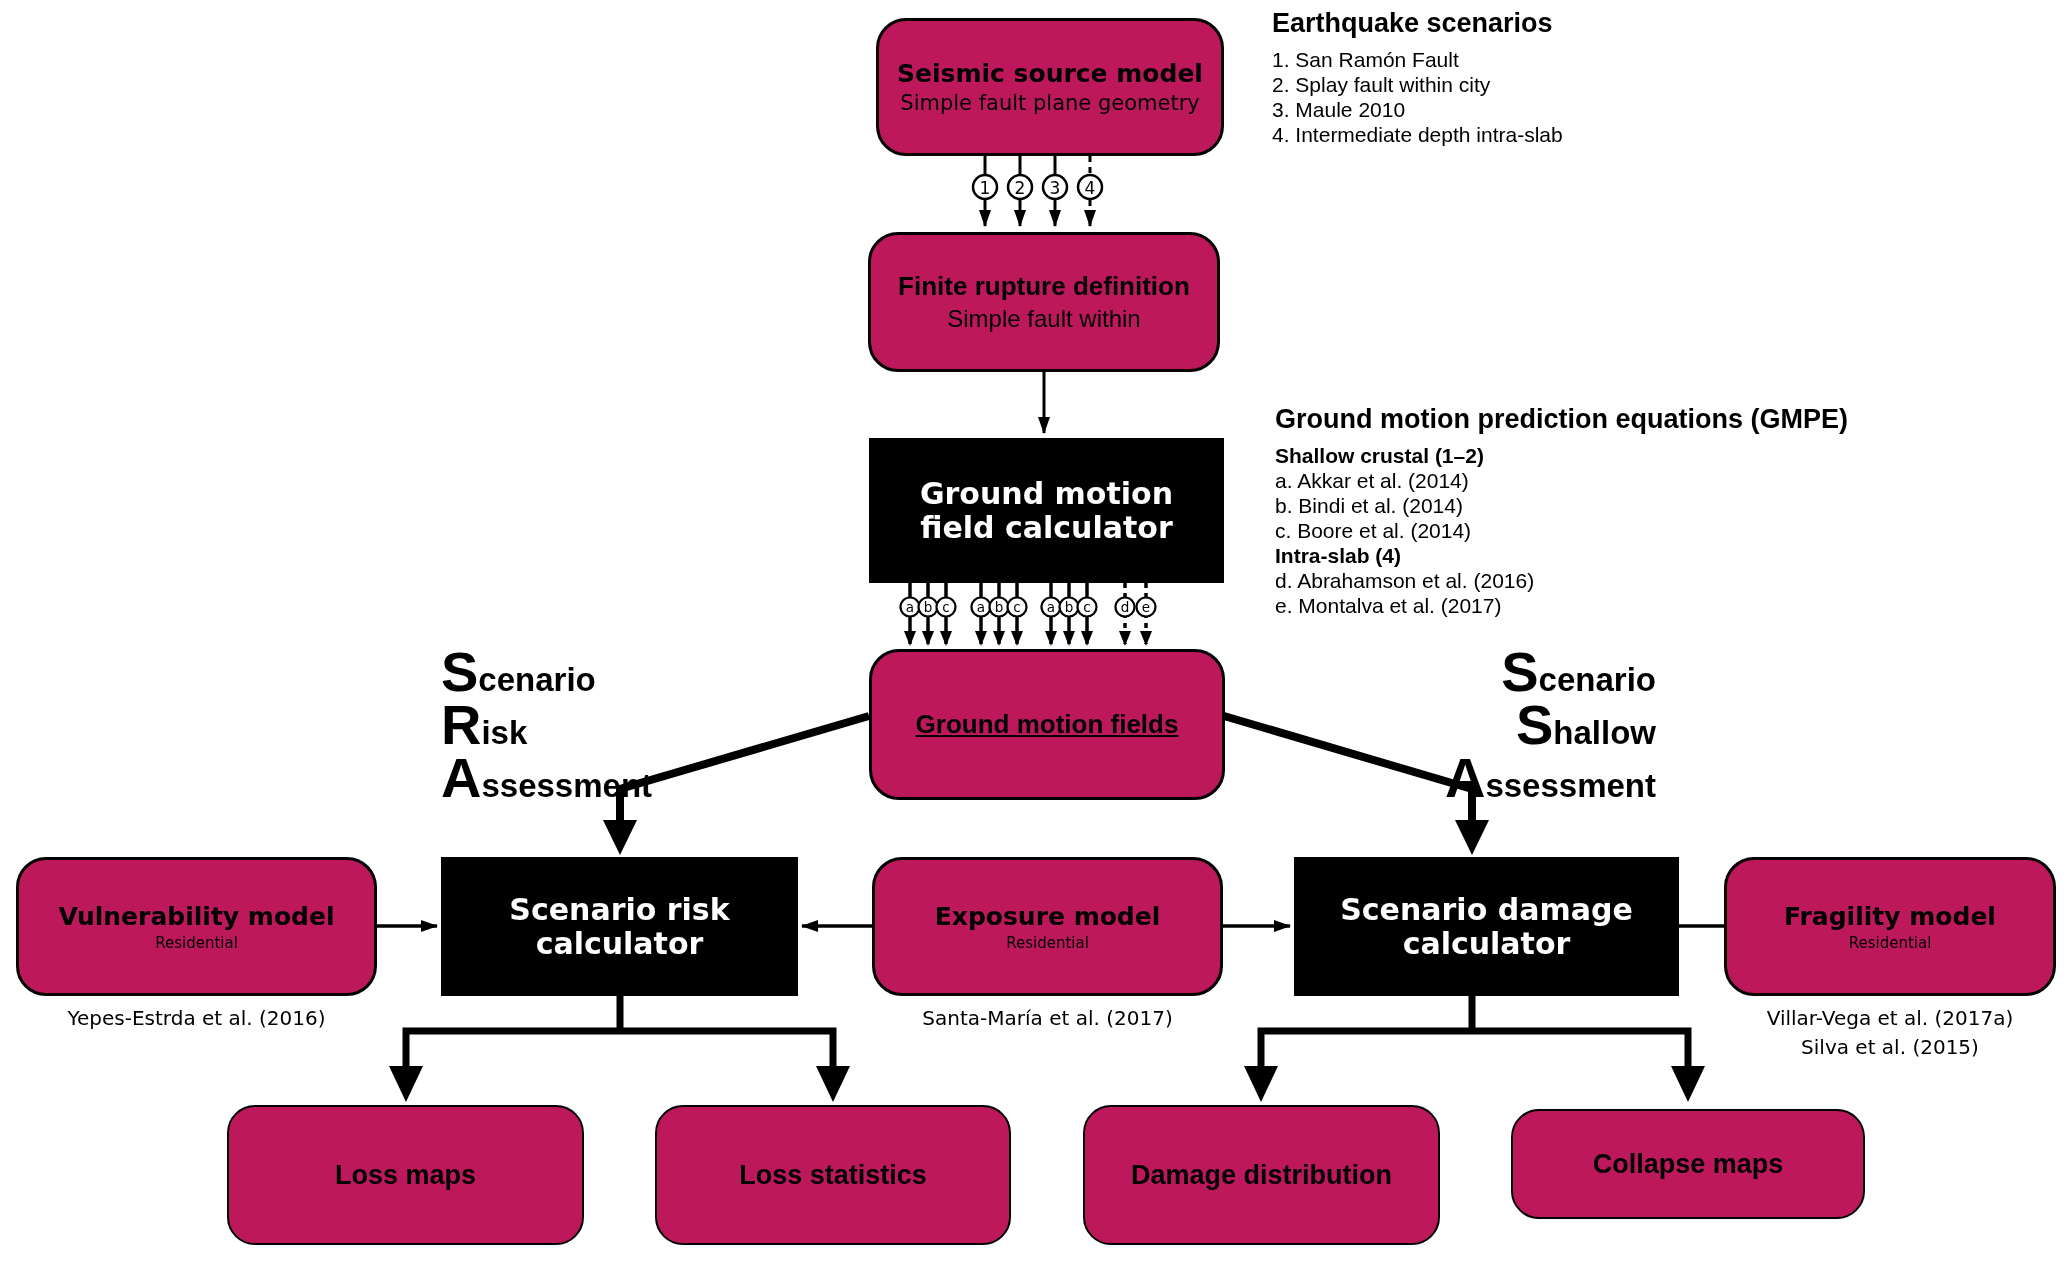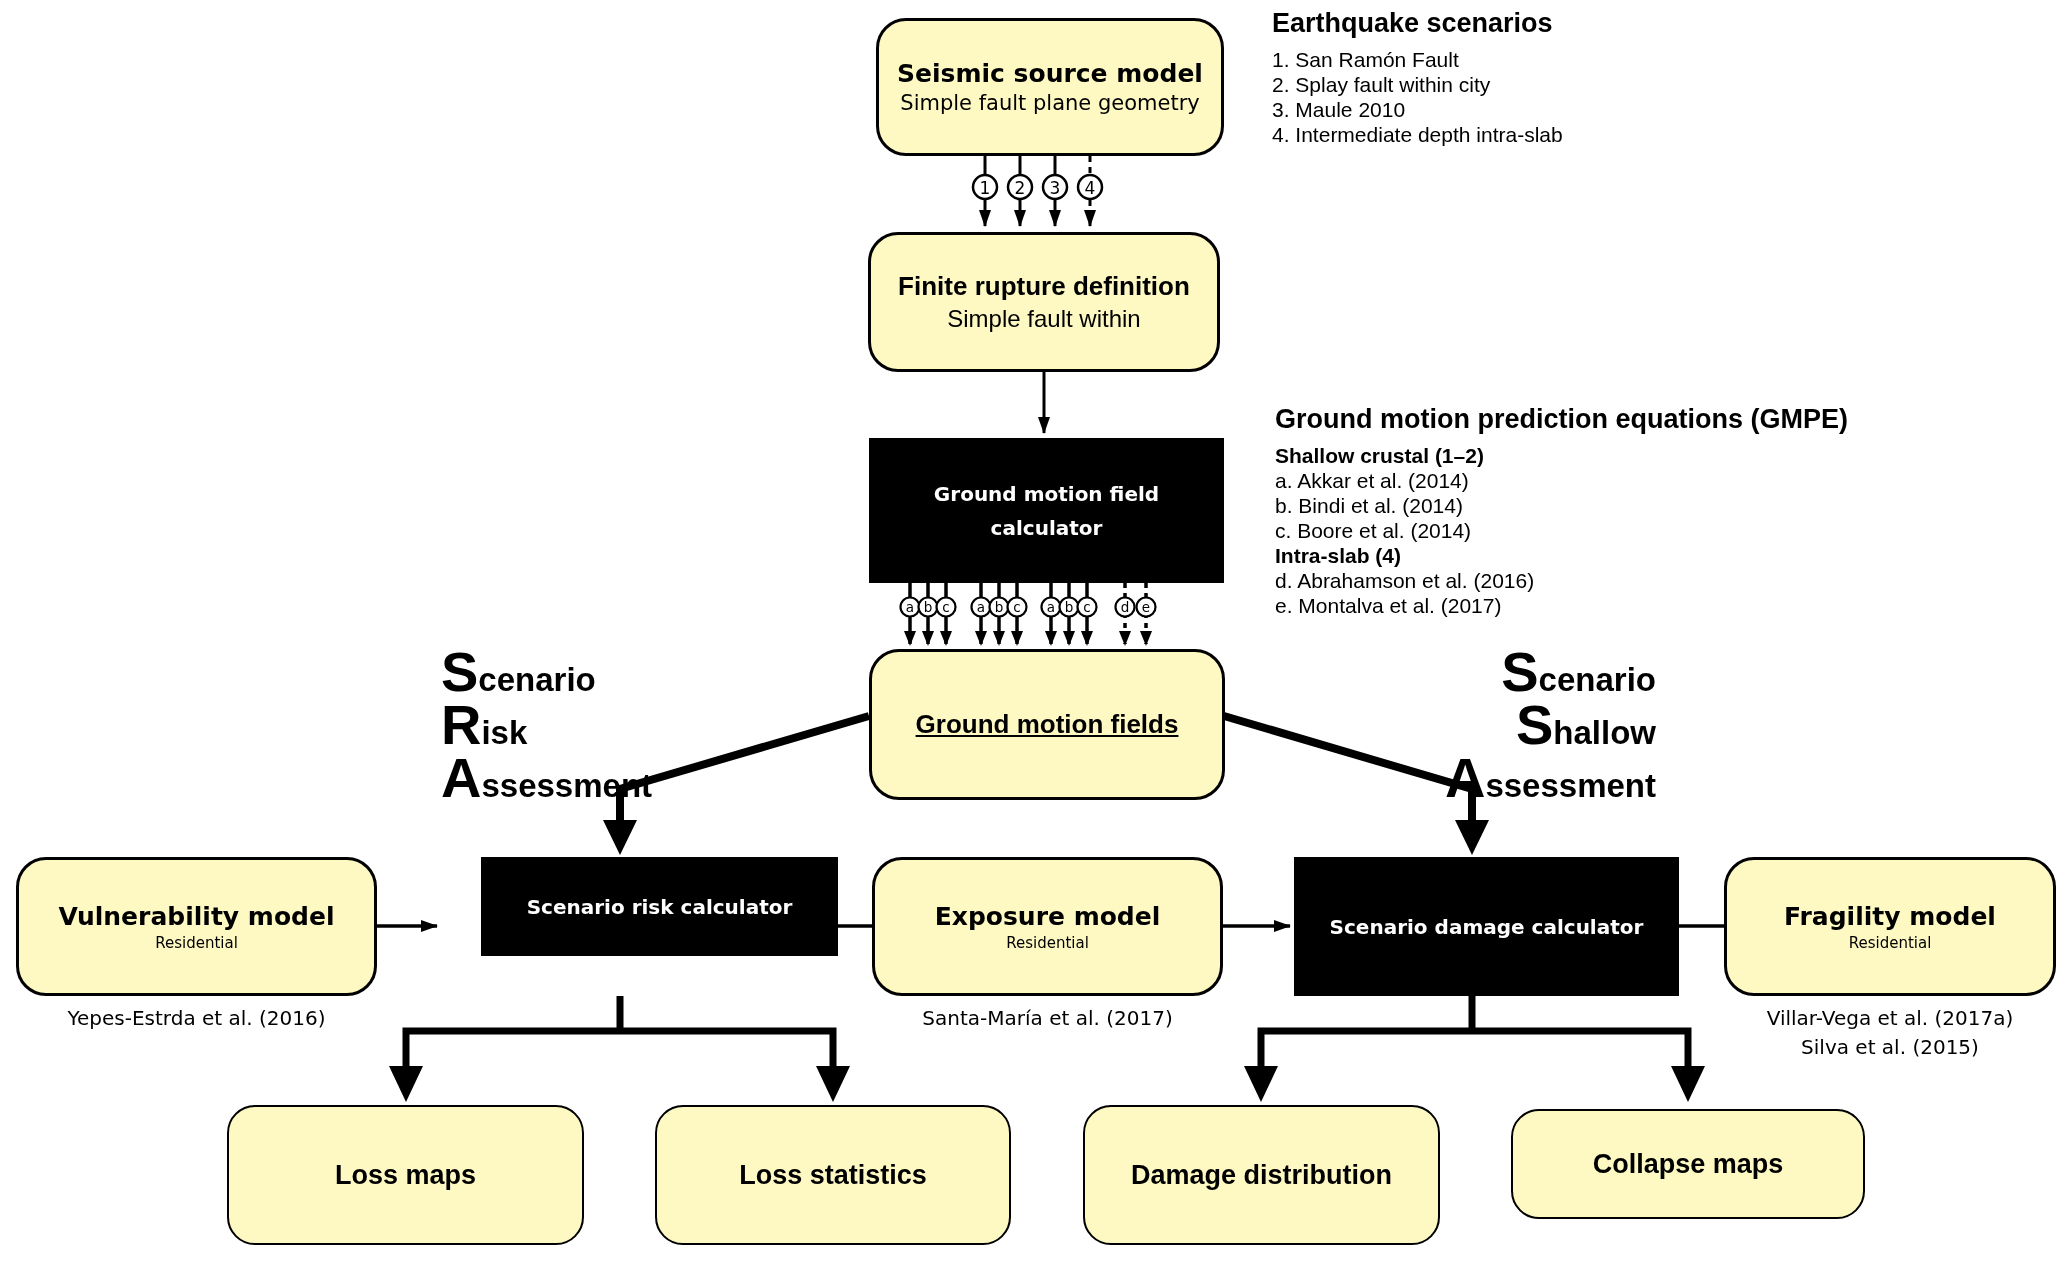--- a/index.html
+++ b/index.html
@@ -1,32 +1,32 @@
 <!DOCTYPE html>
 <html><head>
 <meta charset="utf-8">
 <style>
   html,body{margin:0;padding:0;background:#fff;}
   #canvas{position:relative;width:2067px;height:1263px;background:#fff;overflow:hidden;
           font-family:"DejaVu Sans",sans-serif;color:#000;}
   #wires{position:absolute;left:0;top:0;z-index:1;}
-  .rbox{position:absolute;z-index:2;box-sizing:border-box;background:#fef9c3;
+  .rbox{position:absolute;z-index:2;box-sizing:border-box;background:#be185d;
         border:3px solid #000;border-radius:30px;
         display:flex;flex-direction:column;align-items:center;justify-content:center;
         text-align:center;gap:3px;}
   .rbox.thin{border-width:2px;border-radius:28px;}
   .bbox{position:absolute;z-index:2;box-sizing:border-box;background:#000;color:#fff;
         display:flex;align-items:center;justify-content:center;text-align:center;}
   .t-wide{font-family:"DejaVu Sans",sans-serif;font-weight:bold;font-size:25px;white-space:nowrap;}
   .t-cond{font-family:"Liberation Sans",sans-serif;font-weight:bold;font-size:26px;white-space:nowrap;}
   .t-bottom{font-family:"Liberation Sans",sans-serif;font-weight:bold;font-size:27px;white-space:nowrap;}
   .s-wide{font-family:"DejaVu Sans",sans-serif;font-size:21px;white-space:nowrap;}
   .s-res{font-family:"DejaVu Sans",sans-serif;font-size:15px;white-space:nowrap;}
   .s-cond{font-family:"Liberation Sans",sans-serif;font-size:24px;white-space:nowrap;}
-  .t-inv{font-family:"DejaVu Sans",sans-serif;font-weight:bold;font-size:20px;line-height:34px;padding:0 26px;}
+  .t-inv{font-family:"DejaVu Sans",sans-serif;font-weight:bold;font-size:30px;line-height:34px;padding:0 26px;}
   .ann{position:absolute;z-index:2;font-family:"Liberation Sans",sans-serif;white-space:nowrap;}
   .ann-title{font-weight:bold;font-size:27px;margin-bottom:8px;}
   .ann-item{font-size:21px;line-height:25px;}
   .ann-head{font-weight:bold;font-size:21px;line-height:25px;}
   .wlabel{position:absolute;z-index:2;font-family:"Liberation Sans",sans-serif;font-weight:bold;}
   .wlabel div{font-size:33px;height:53px;line-height:53px;}
   .wlabel div::first-letter{font-size:56px;}
   .wlabel.right{text-align:right;}
   .caption{position:absolute;z-index:2;font-family:"DejaVu Sans",sans-serif;font-size:20px;
            text-align:center;line-height:29px;white-space:nowrap;}
@@ -181,21 +181,21 @@
     <div>Scenario</div>
     <div>Shallow</div>
     <div>Assessment</div>
   </div>
 
   <div class="rbox" style="left:16px;top:857px;width:361px;height:139px;">
     <div class="t-wide">Vulnerability model</div>
     <div class="s-res">Residential</div>
   </div>
 
-  <div class="bbox" style="left:441px;top:857px;width:357px;height:99px;margin-left:40px;">
+  <div class="bbox" style="left:441px;top:857px;width:357px;height:139px;">
     <div class="t-inv">Scenario risk calculator</div>
   </div>
 
   <div class="rbox" style="left:872px;top:857px;width:351px;height:139px;">
     <div class="t-wide">Exposure model</div>
     <div class="s-res">Residential</div>
   </div>
 
   <div class="bbox" style="left:1294px;top:857px;width:385px;height:139px;">
     <div class="t-inv">Scenario damage calculator</div>

